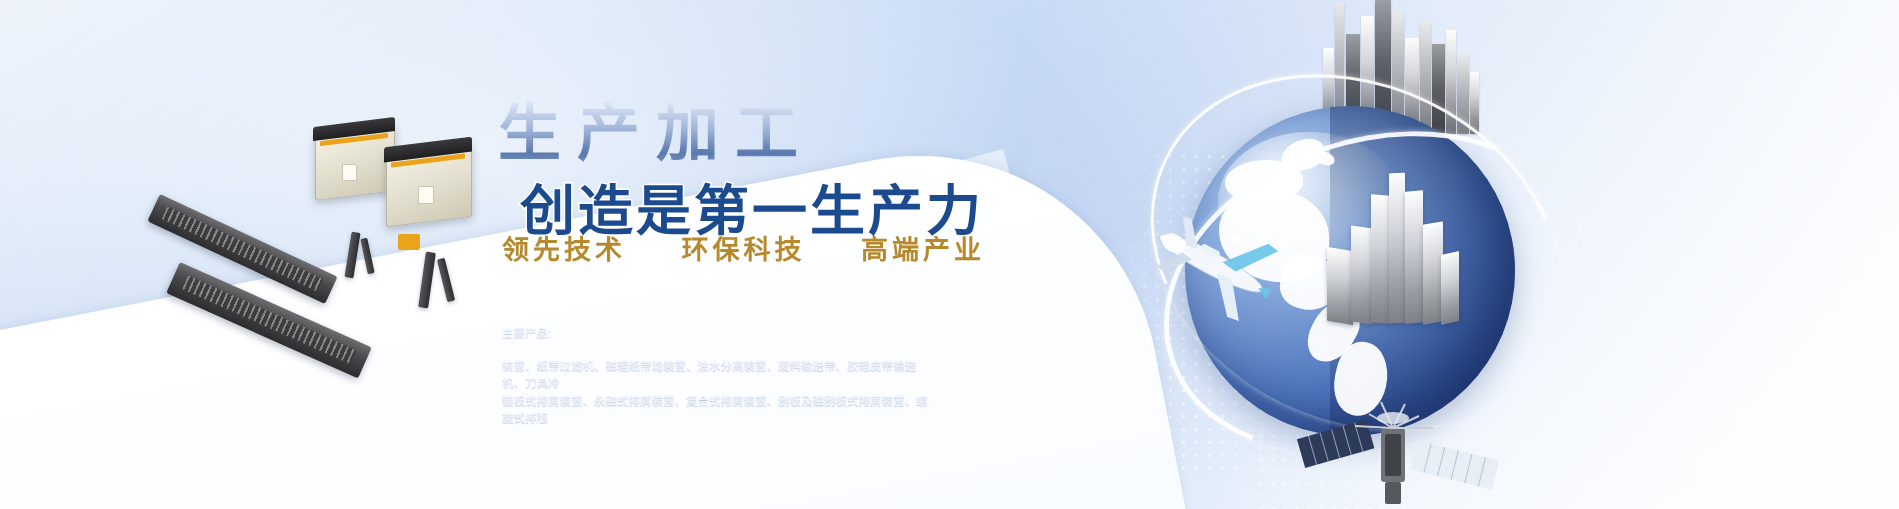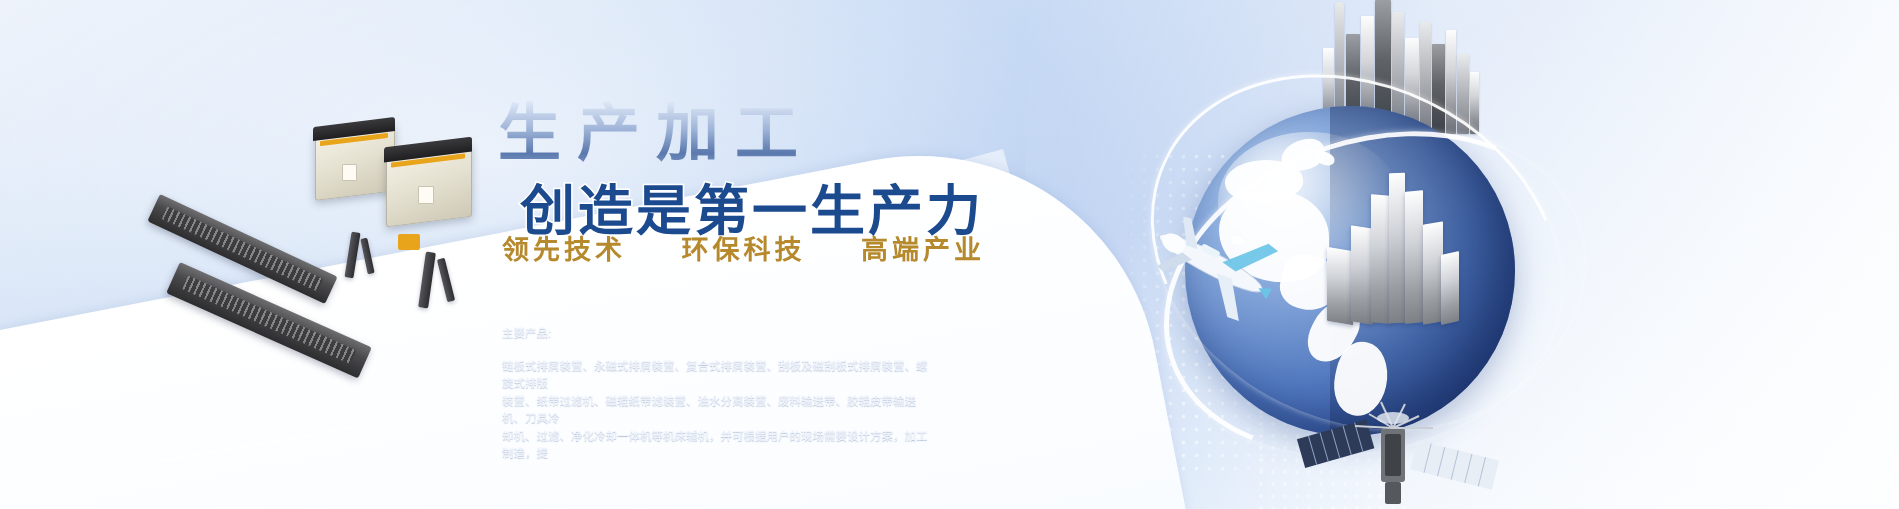--- a/index.html
+++ b/index.html
@@ -222,23 +222,22 @@
   <div class="tagline">
     <span>领先技术</span>
     <span class="gap"></span>
     <span>环保科技</span>
     <span class="gap"></span>
     <span>高端产业</span>
   </div>
 
   <div class="product-block">
     <span class="pb-title">主要产品:</span>
+    <span class="pb-line">装置、纸带过滤机、磁辊纸带滤装置、油水分离装置、废料输送带、胶辊皮带输送机、刀具冷</span>
     <span class="pb-line">链板式排屑装置、永磁式排屑装置、复合式排屑装置、刮板及磁刮板式排屑装置、螺旋式排版</span>
-    <span class="pb-line">装置、纸带过滤机、磁辊纸带滤装置、油水分离装置、废料输送带、胶辊皮带输送机、刀具冷</span>
-    <span class="pb-line">却机、过滤、净化冷却一体机等机床辅机，并可根据用户的现场需要设计方案，加工制造，提</span>
   </div>
 
   <div class="globe-wrap">
 
     <div class="skyline">
       <div class="sky-b" style="left:8px;height:86px;width:11px;"></div>
       <div class="sky-b mid" style="left:20px;height:132px;width:9px;border-radius:4px 4px 0 0;"></div>
       <div class="sky-b dark" style="left:31px;height:100px;width:14px;"></div>
       <div class="sky-b" style="left:46px;height:118px;width:13px;"></div>
       <div class="sky-b dark" style="left:60px;height:134px;width:16px;"></div>

